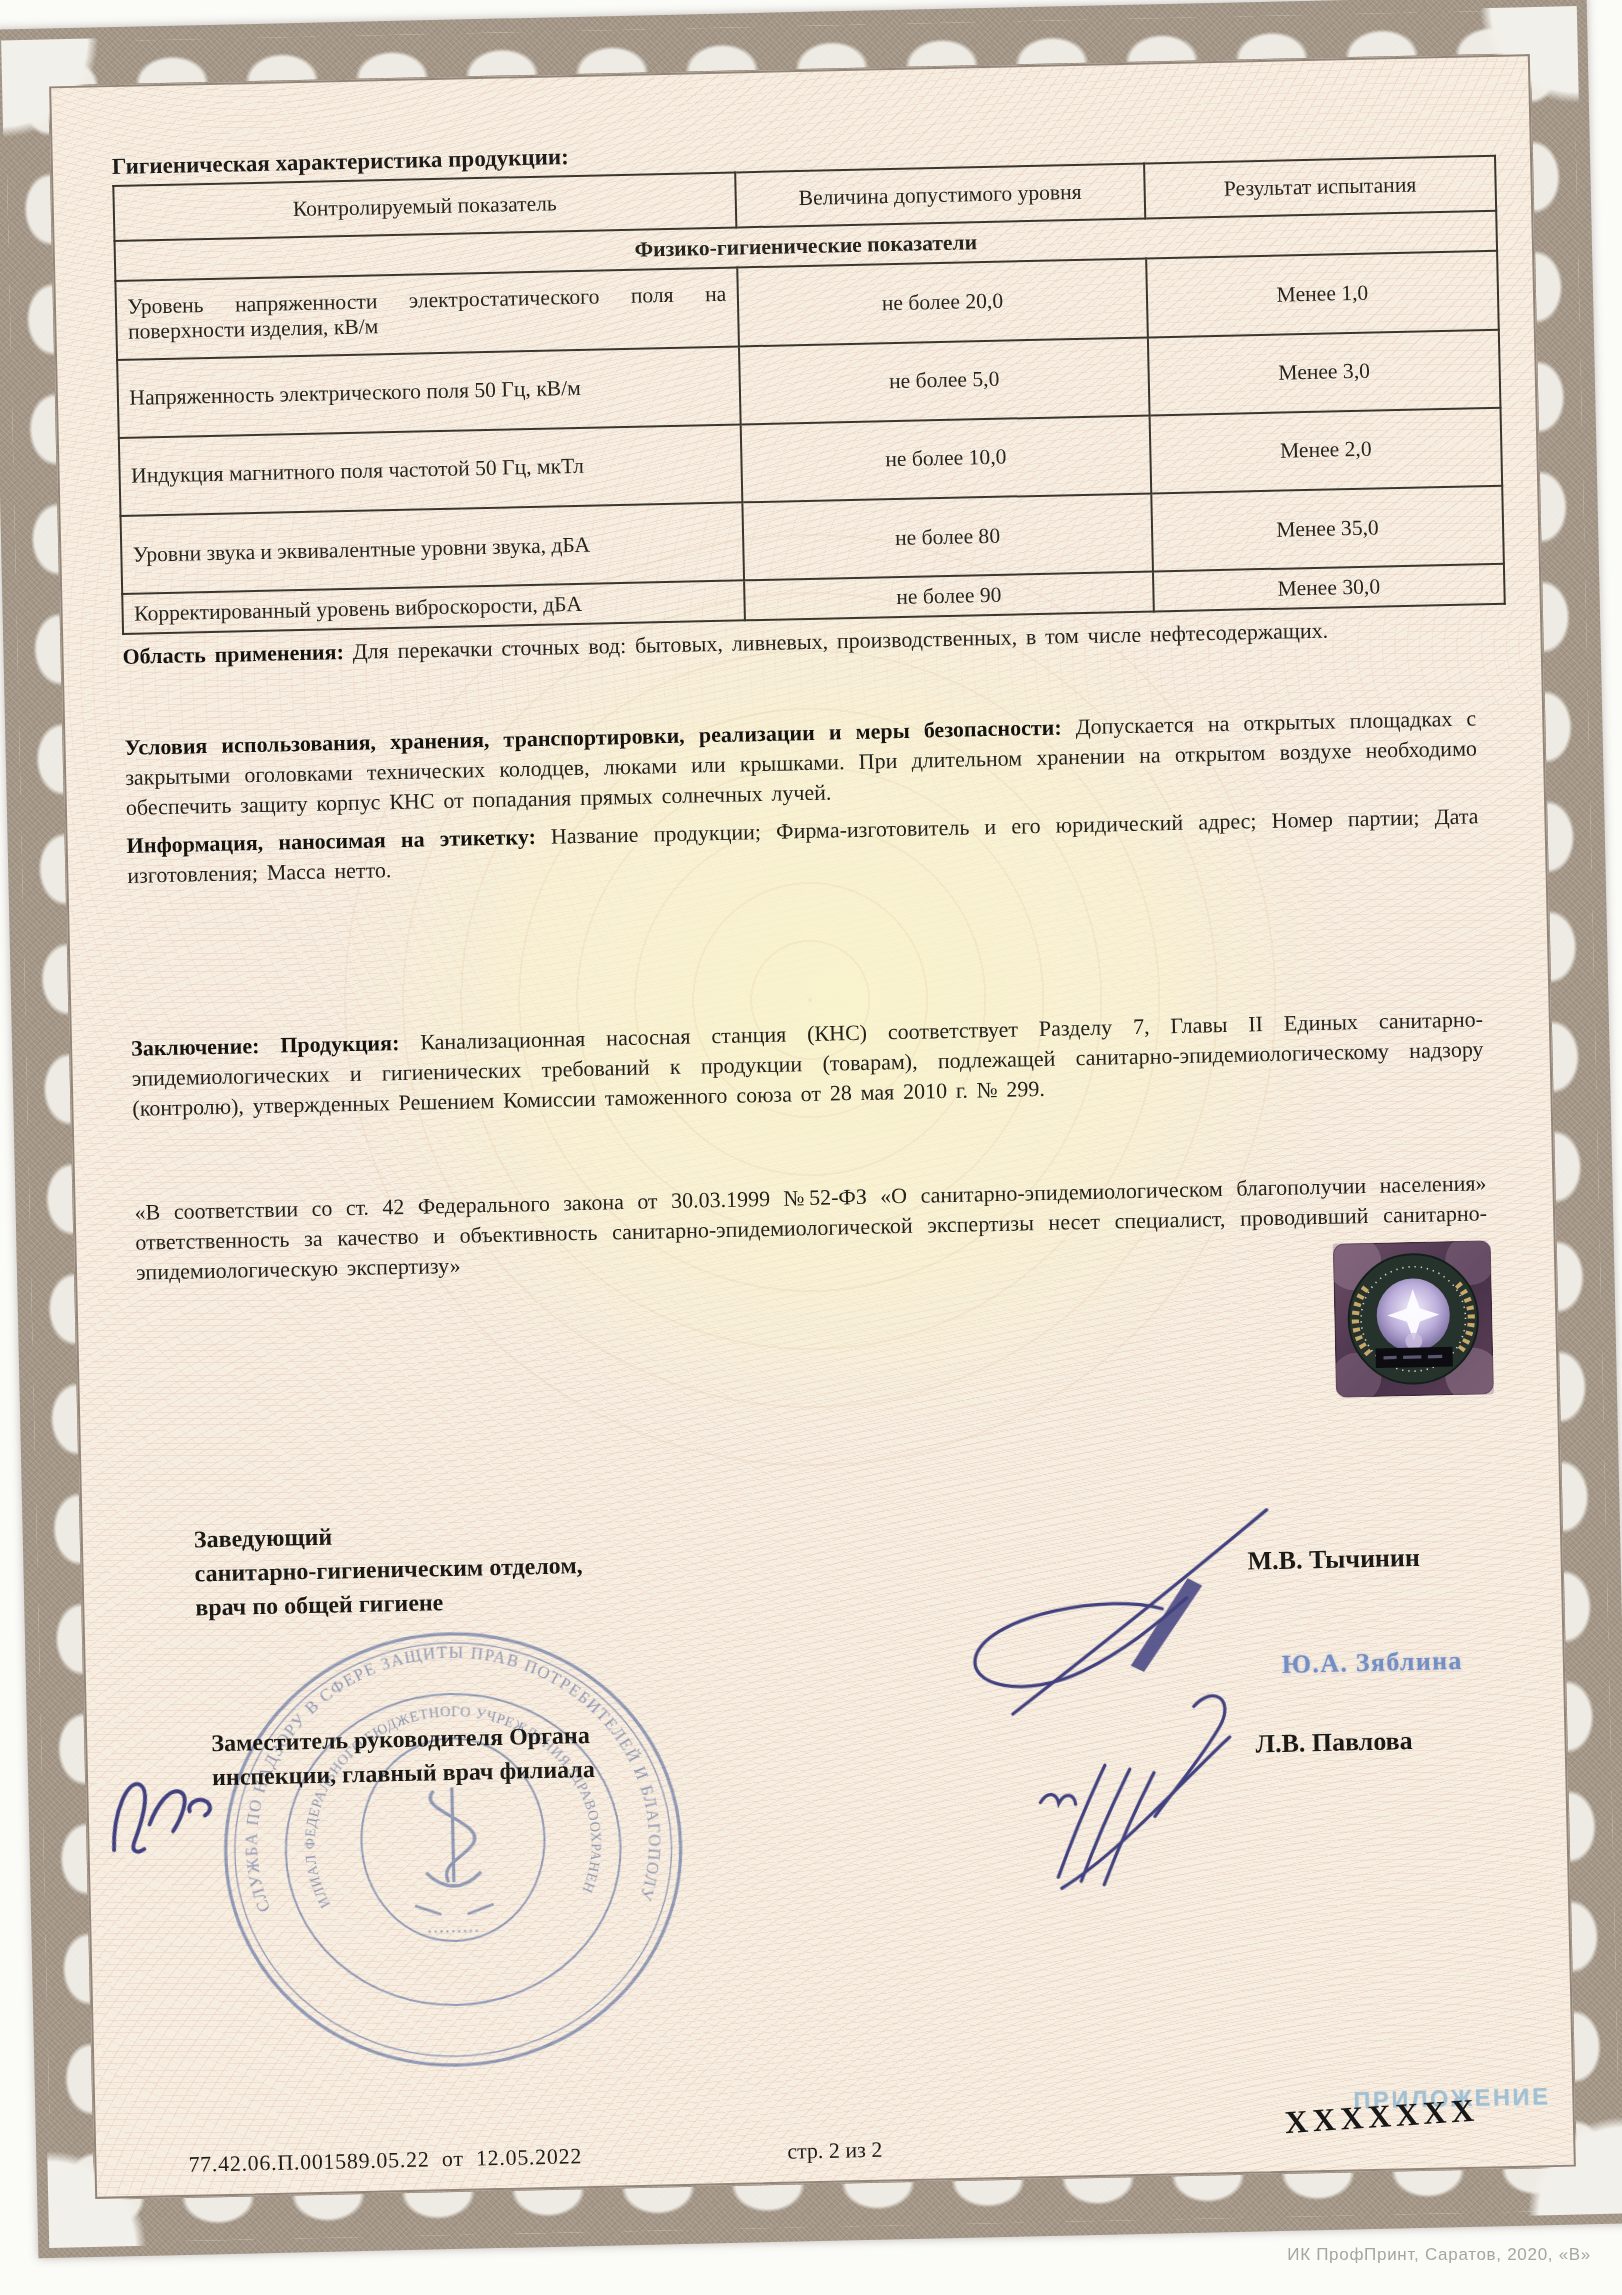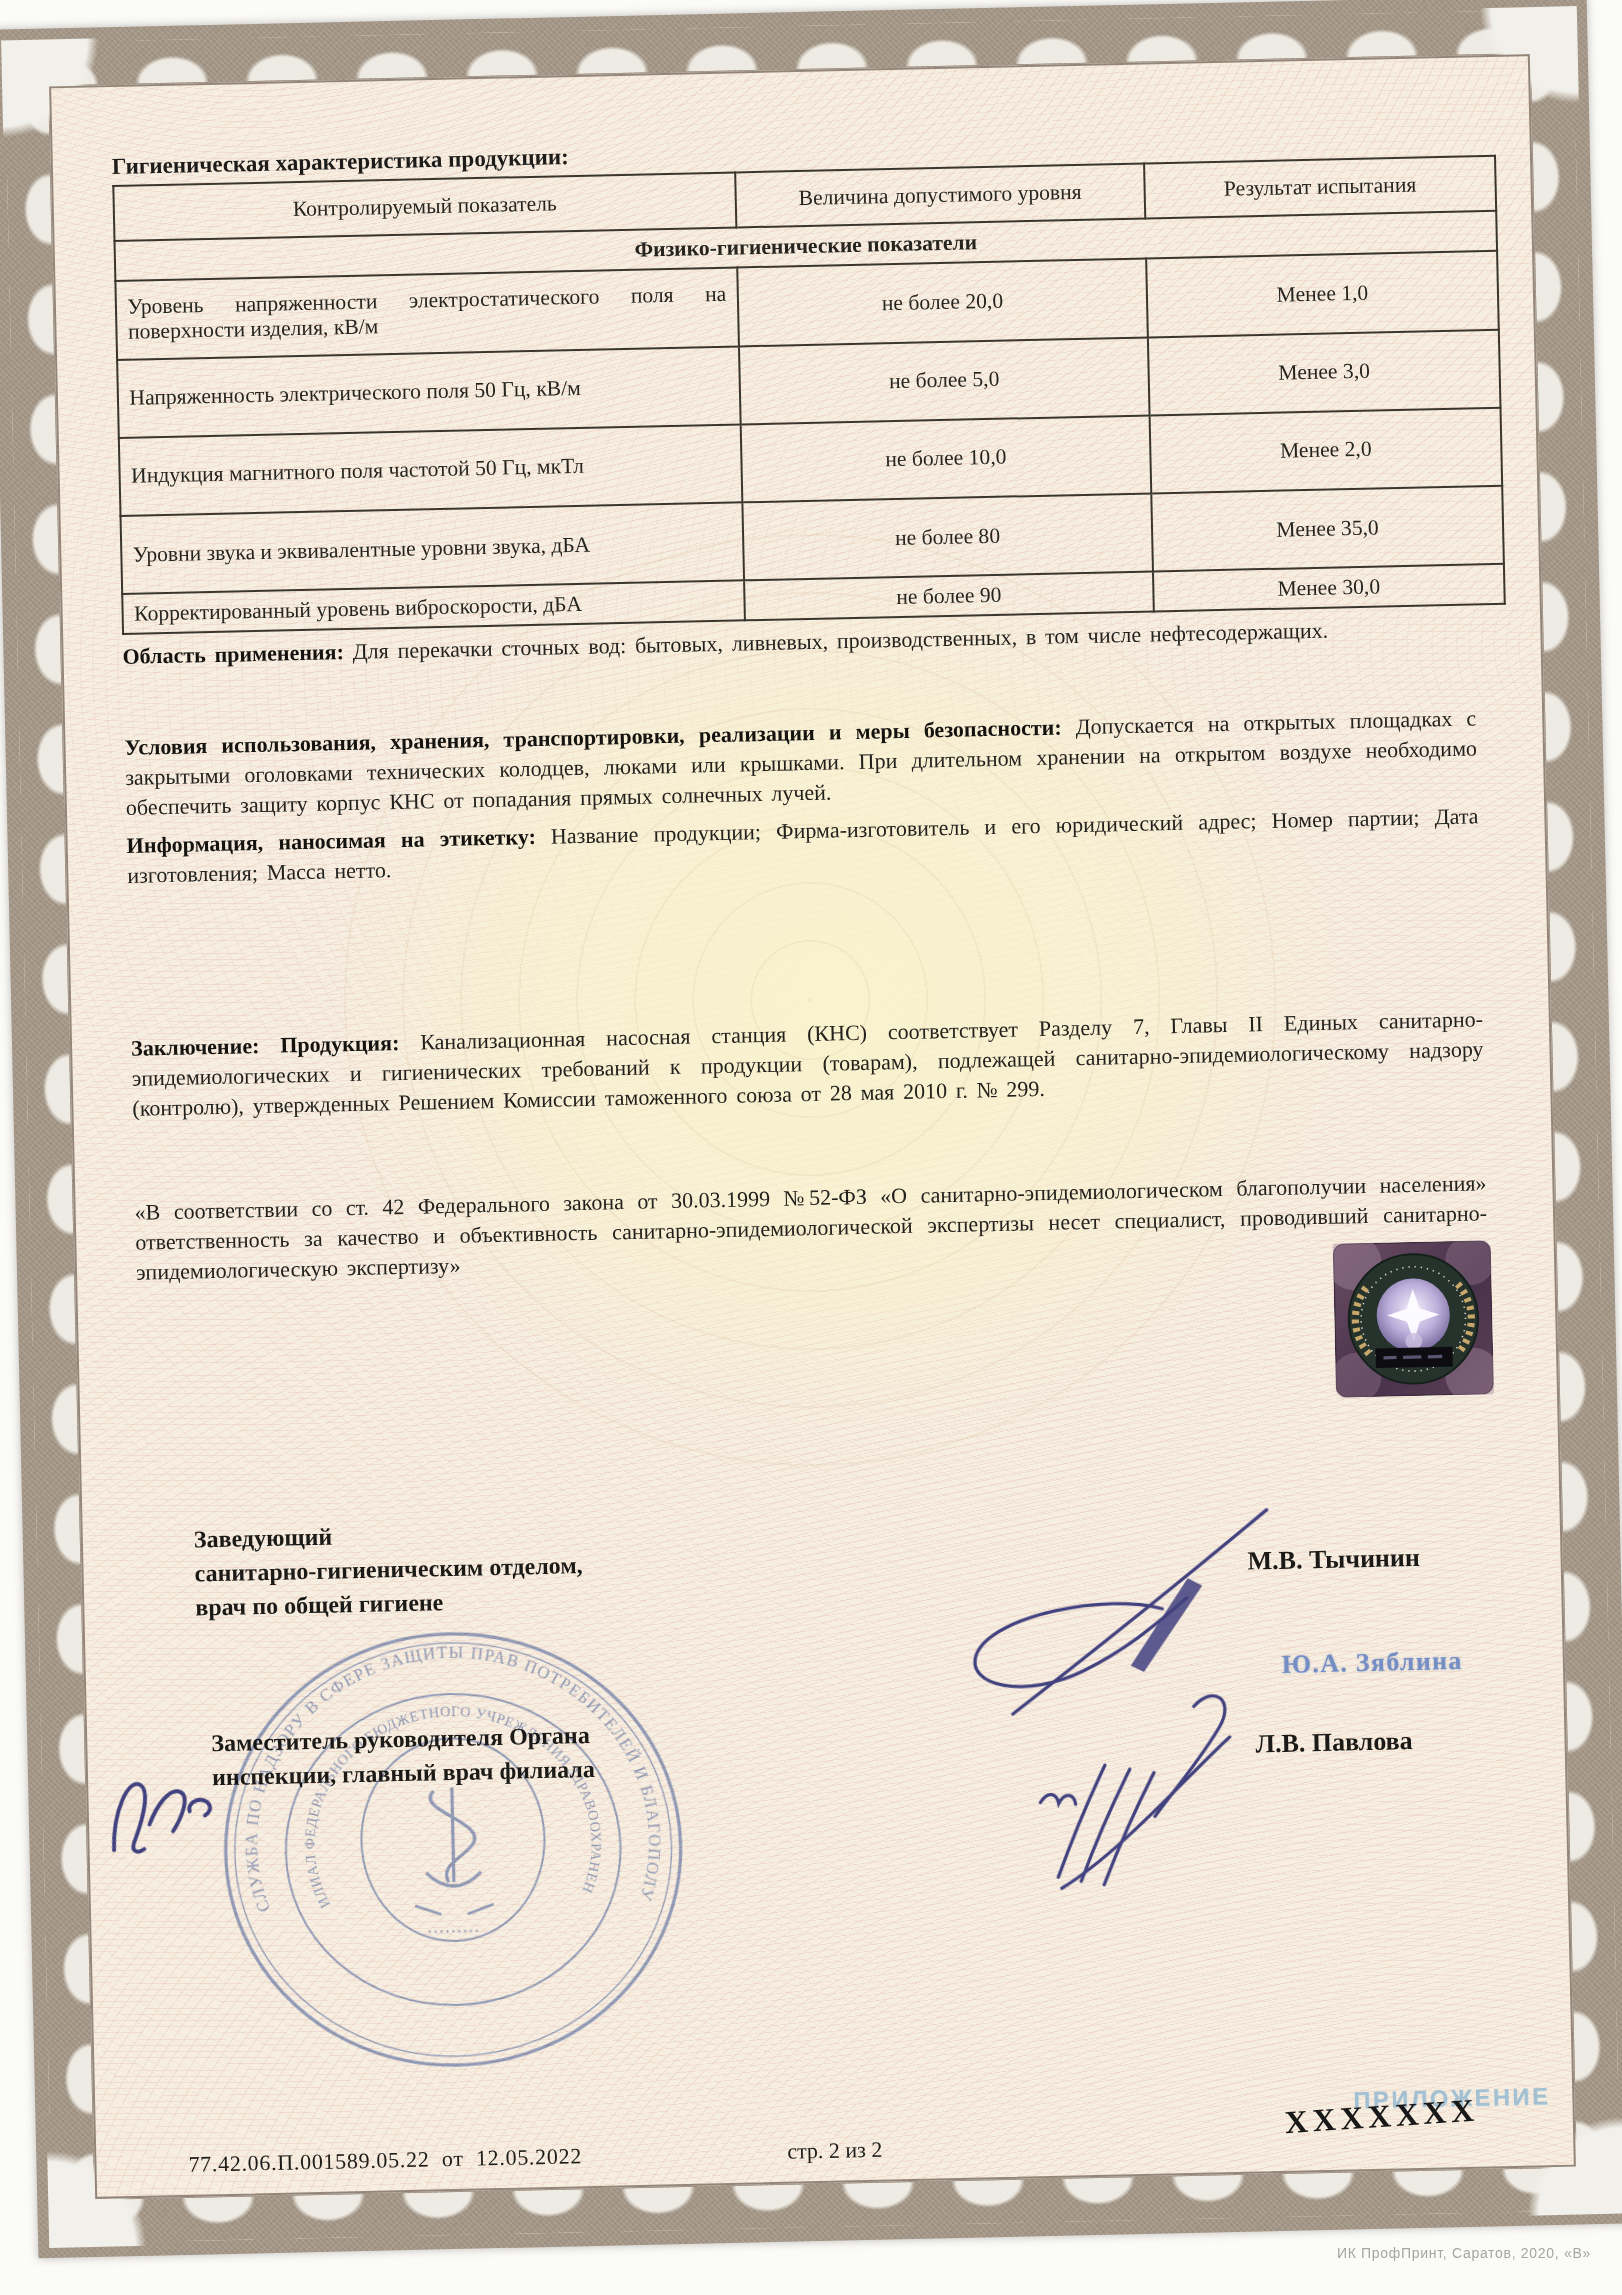--- a/index.html
+++ b/index.html
@@ -91,21 +91,21 @@
     position:absolute;right:0;top:0;font-family:"Liberation Sans",sans-serif;
     font-size:23.6px;font-weight:bold;color:#8fb6cf;letter-spacing:2.6px;opacity:.8;
     text-shadow:0.7px 0.7px 0 #c3d8e4;
   }
   .crossed{
     position:absolute;right:72px;top:10.5px;font-size:32px;font-weight:bold;color:#181818;
     letter-spacing:4.6px;transform:rotate(-2.5deg);
   }
   .print-house{
     position:absolute;right:31px;top:2245px;font-family:"Liberation Sans",sans-serif;
-    font-size:14px;color:#a6a5a0;letter-spacing:0.7px;
+    font-size:17px;color:#a6a5a0;letter-spacing:0.7px;
   }
 </style>
 </head>
 <body>
 
 <div class="paper">
   <div class="sc t"></div>
   <div class="sc b"></div>
   <div class="sc l"></div>
   <div class="sc r"></div>

